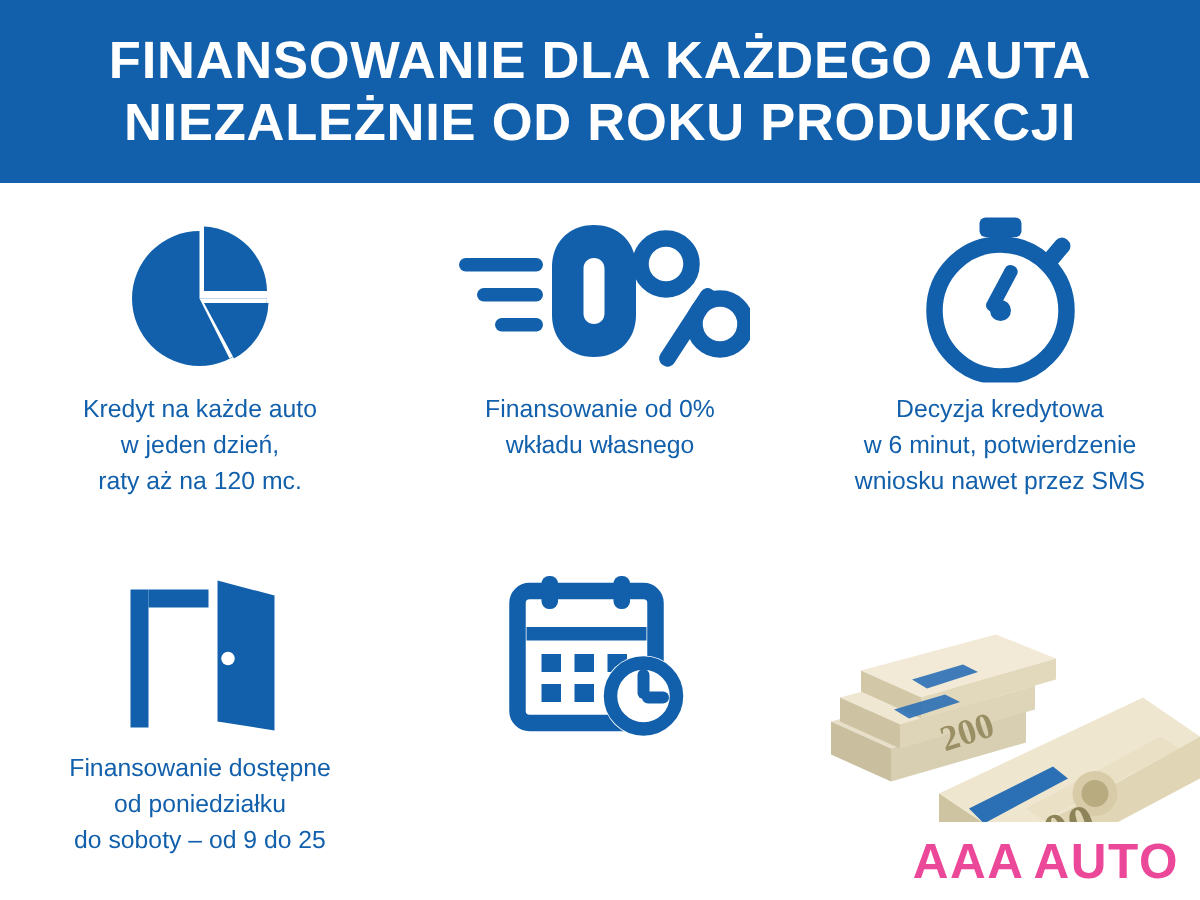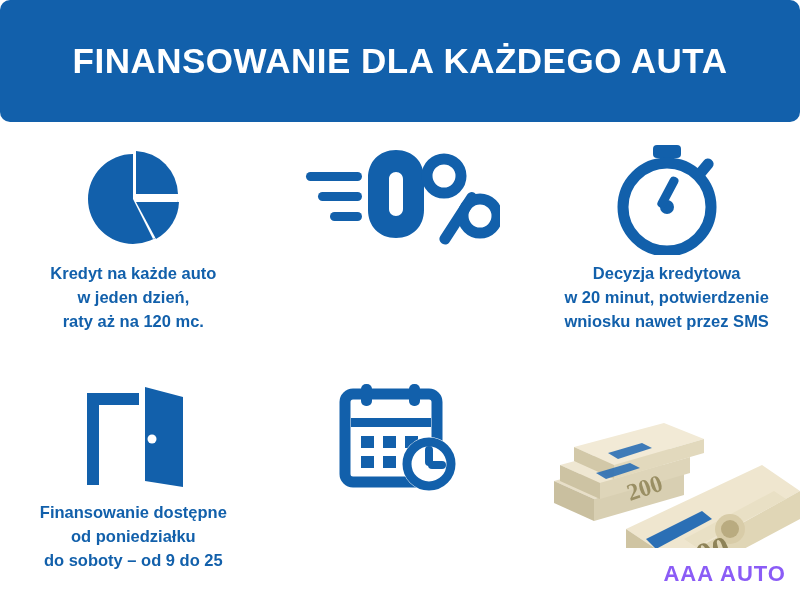--- a/index.html
+++ b/index.html
@@ -27,21 +27,20 @@
     left: 0;
     top: 0;
     width: 800px;
     height: 122px;
     background: #1260ab;
     display: flex;
     flex-direction: column;
     align-items: center;
     justify-content: center;
     gap: 2px;
-    border-radius: 10px;
   }
   .header .line {
     color: #ffffff;
     font-weight: bold;
     font-size: 35px;
     letter-spacing: 0.5px;
     line-height: 1.12;
     text-align: center;
     white-space: nowrap;
   }
@@ -69,21 +68,21 @@
     height: 110px;
     display: flex;
     align-items: center;
     justify-content: center;
   }
   .caption {
     margin-top: 8px;
     text-align: center;
     color: #1260ab;
     font-size: 16.5px;
-    font-weight: bold;
+    font-weight: normal;
     line-height: 1.45;
     white-space: pre-line;
     padding: 0 6px;
   }
   
   .money-cell {
     padding: 0;
     justify-content: flex-end;
     align-items: flex-end;
   }
@@ -114,35 +113,36 @@
     position: absolute;
     left: -26px;
     top: 0;
     width: 0;
     height: 0;
     border-style: solid;
     border-width: 0 0 52px 26px;
     border-color: transparent transparent #ffffff transparent;
   }
   .logo-text {
-    color: #8b5cf6;
+    color: #ec4899;
     font-weight: bold;
-    font-size: 22px;
+    font-size: 33px;
     letter-spacing: 1px;
     font-family: "Liberation Sans", sans-serif;
   }
   .logo-text .aaa { margin-right: 6px; }
 </style>
 </head>
 <body>
 
 <div class="poster">
 
   <div class="header">
     <div class="line">FINANSOWANIE DLA KAŻDEGO AUTA</div>
+    <div class="line">NIEZALEŻNIE OD ROKU PRODUKCJI</div>
   </div>
 
   <div class="grid">
 
     <div class="cell">
       <div class="icon-wrap">
         <svg width="118" height="110" viewBox="0 0 118 110" aria-hidden="true">
           <path d="M59 10 A45 45 0 1 0 104 55 L59 55 Z" fill="#1260ab"></path>
           <path d="M62 7 L62 50 L104 50 A44 44 0 0 0 62 7 Z" fill="#1260ab"></path>
           <path d="M59 55 L104 55 A45 45 0 0 1 79 95 Z" fill="#ffffff"></path>
@@ -161,36 +161,38 @@
             <rect x="6" y="28" width="56" height="9" rx="4.5"></rect>
             <rect x="18" y="48" width="44" height="9" rx="4.5"></rect>
             <rect x="30" y="68" width="32" height="9" rx="4.5"></rect>
             <path d="M96 6 c-17 0 -28 12 -28 28 v32 c0 16 11 28 28 28 s28 -12 28 -28 V34 c0 -16 -11 -28 -28 -28 z m0 22 c4 0 7 3 7 7 v30 c0 4 -3 7 -7 7 s-7 -3 -7 -7 V35 c0 -4 3 -7 7 -7 z"></path>
             <circle cx="144" cy="32" r="17" fill="none" stroke="#1260ab" stroke-width="11"></circle>
             <circle cx="180" cy="72" r="17" fill="none" stroke="#1260ab" stroke-width="11"></circle>
             <rect x="153" y="44" width="11" height="60" rx="5" transform="rotate(33 158 74)"></rect>
           </g>
         </svg>
       </div>
+      <div class="caption">Finansowanie od 0%
+wkładu własnego</div>
     </div>
 
     <div class="cell">
       <div class="icon-wrap">
         <svg width="120" height="112" viewBox="0 0 120 112" aria-hidden="true">
           <g fill="#1260ab">
             <rect x="46" y="2" width="28" height="13" rx="4"></rect>
             <rect x="92" y="14" width="11" height="22" rx="5" transform="rotate(40 97 25)"></rect>
             <circle cx="60" cy="64" r="44" fill="none" stroke="#1260ab" stroke-width="11"></circle>
             <circle cx="60" cy="64" r="7"></circle>
             <rect x="56" y="32" width="9" height="34" rx="4" transform="rotate(28 60 50)"></rect>
           </g>
         </svg>
       </div>
       <div class="caption">Decyzja kredytowa
-w 20 minut, potwierdzenie
+w 6 minut, potwierdzenie
 wniosku nawet przez SMS</div>
     </div>
 
     <div class="cell">
       <div class="icon-wrap">
         <svg width="120" height="110" viewBox="0 0 120 110" aria-hidden="true">
           <g fill="#1260ab">
             <rect x="14" y="10" width="12" height="92"></rect>
             <rect x="26" y="10" width="40" height="12"></rect>
             <path d="M72 4 L110 14 L110 104 L72 98 Z"></path>

